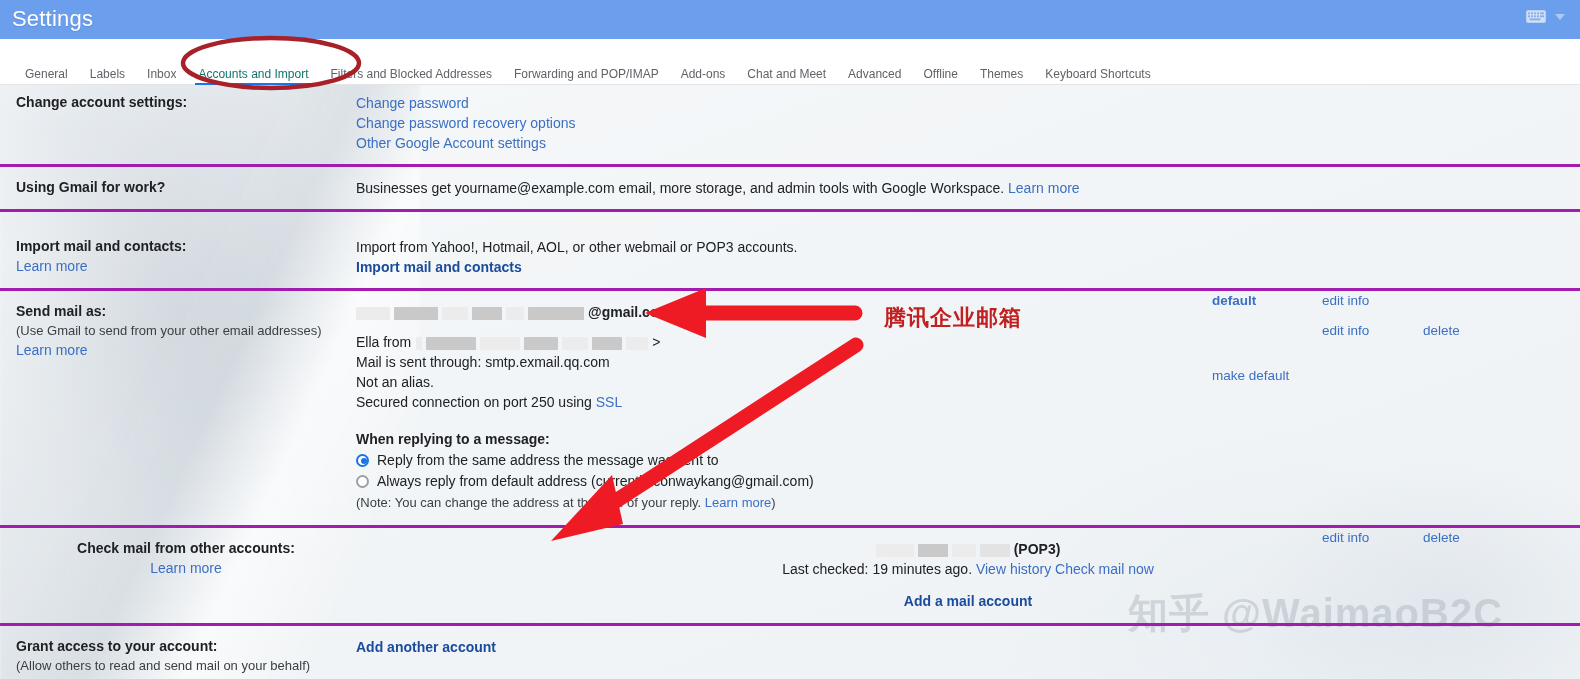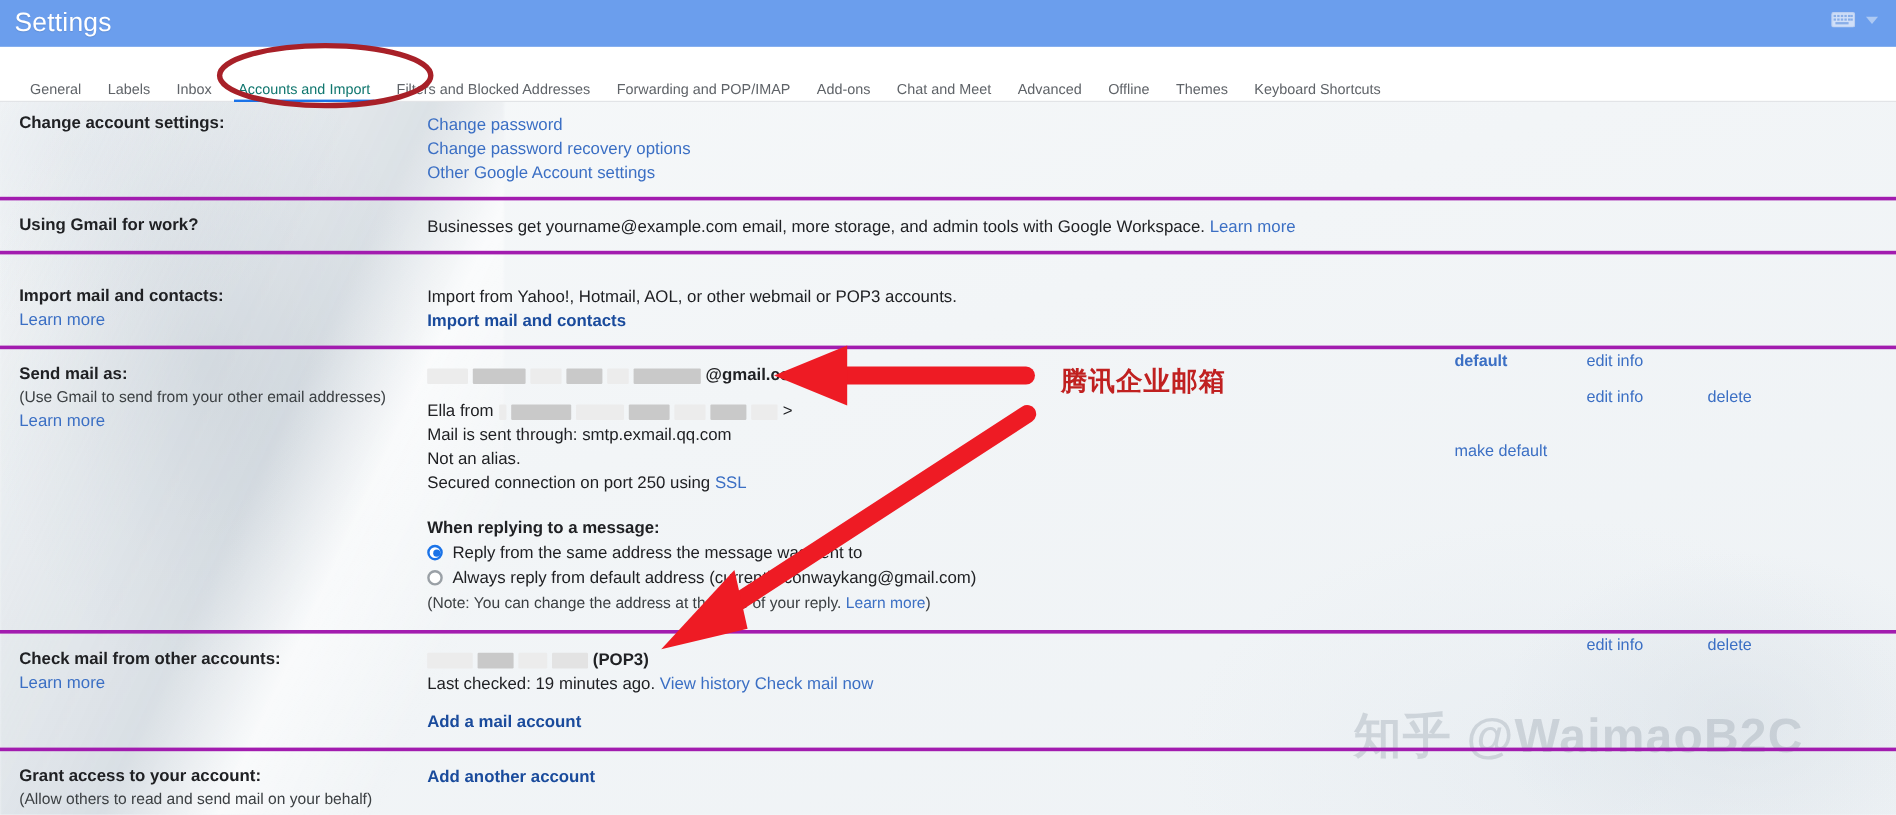--- a/index.html
+++ b/index.html
@@ -275,21 +275,21 @@
 
     <div class="act-col">
       <span class="act-line muted-bold" style="left:32px;  top:2px;">default</span>
       <span class="act-line" style="left:142px; top:2px;">edit info</span>
       <span class="act-line" style="left:32px;  top:32px;margin-top:45px;">make default</span>
       <span class="act-line" style="left:142px; top:32px;">edit info</span>
       <span class="act-line" style="left:243px; top:32px;">delete</span>
     </div>
   </div>
 
-  <div class="row" style="padding-top:11px;padding-bottom:12px;">
+  <div class="row" style="padding-top:11px;padding-bottom:12px;text-align:center;">
     <div class="lbl-col">
       <div class="lbl">Check mail from other accounts:</div>
       <div class="lnk">Learn more</div>
     </div>
     <div class="val-col">
       <div class="txt" style="font-weight:bold;">
         <span class="redact l" style="width:38px;"></span><span class="redact d" style="width:30px;"></span><span class="redact l" style="width:24px;"></span><span class="redact" style="width:30px;"></span><span>(POP3)</span>
       </div>
       <div class="txt">
         <span>Last checked: 19 minutes ago.</span>

